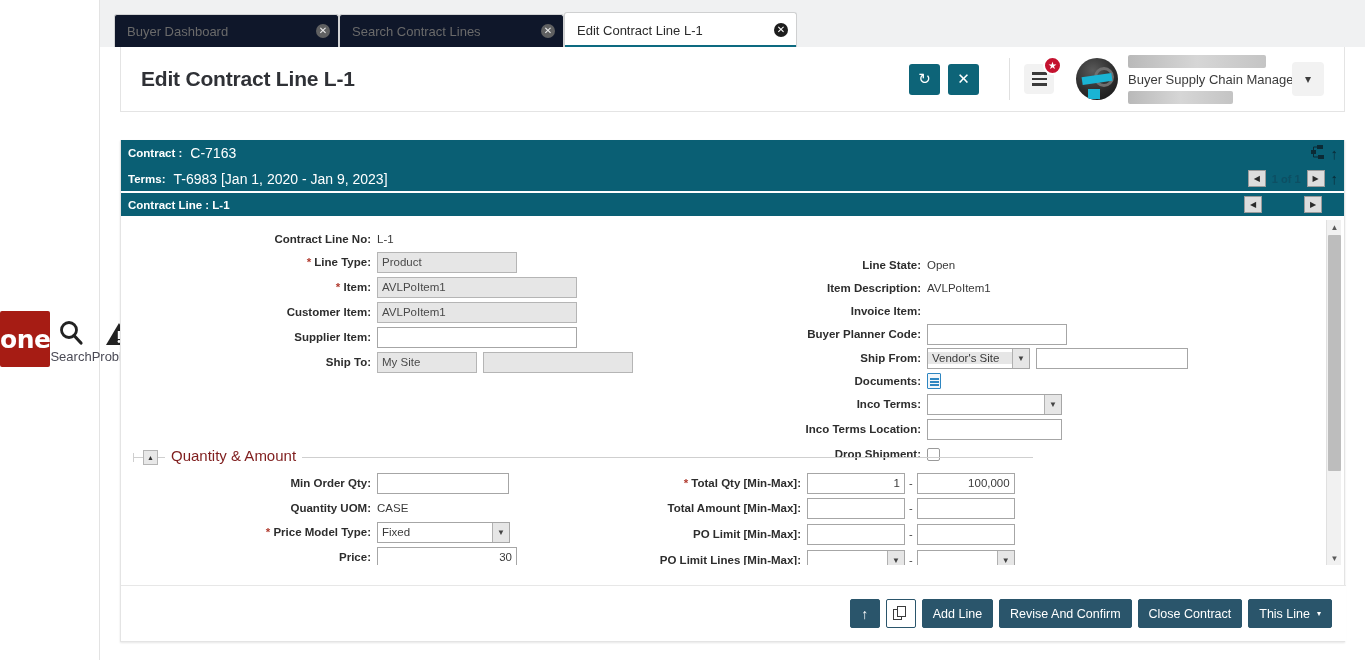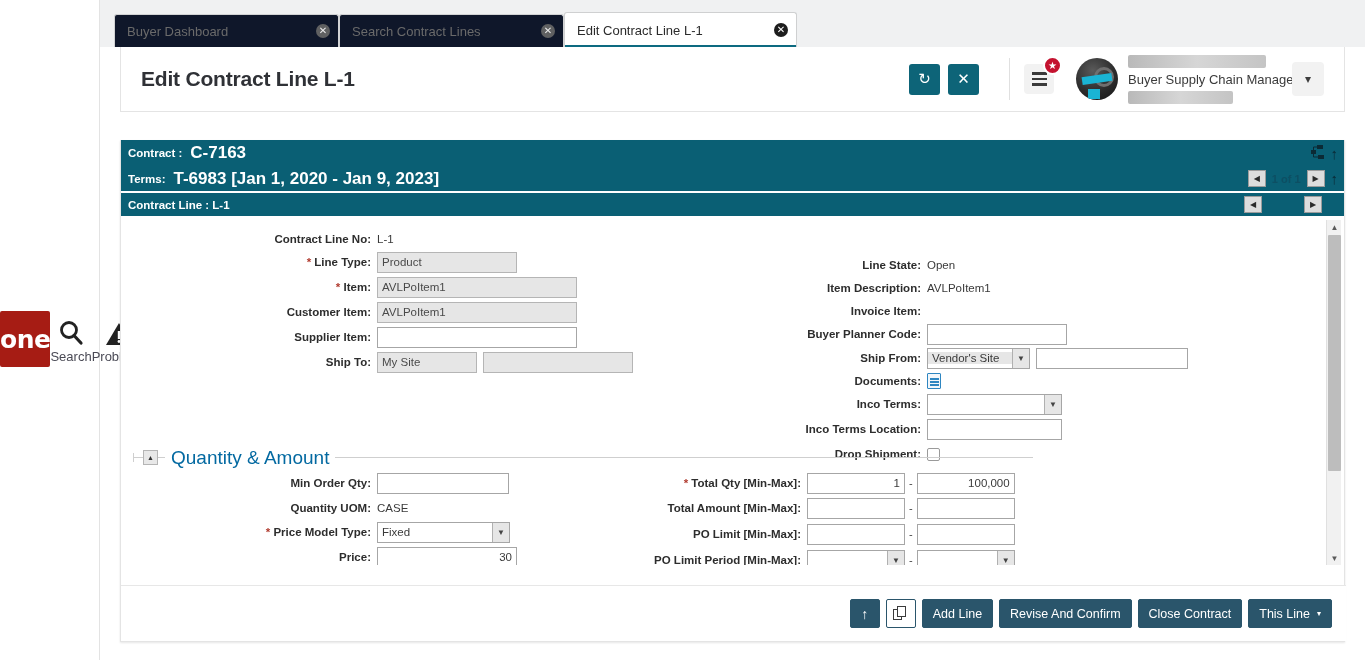--- a/index.html
+++ b/index.html
@@ -125,21 +125,21 @@
     background: #fff; border: 1px solid #e4e4e4; border-top: none;
     box-shadow: 0 1px 2px rgba(0,0,0,0.10);
   }
   .tealbar { background: #0a5f74; color: #fff; position: relative; }
   #bar-contract { height: 26px; display: flex; align-items: center; padding-left: 7px; }
   #bar-terms    { height: 27px; display: flex; align-items: center; padding-left: 7px;
                   border-bottom: 2px solid #ffffff; }
   #bar-line     { height: 25px; display: flex; align-items: center; padding-left: 7px;
                   border-bottom: 2px solid #ffffff; }
   .bl { font-size: 11.5px; font-weight: bold; }
-  .bv { font-size: 17px; font-weight: bold; margin-left: 8px; }
+  .bv { font-size: 14px; font-weight: normal; margin-left: 8px; }
 
   .barright { position: absolute; right: 6px; top: 0; height: 100%;
               display: flex; align-items: center; gap: 6px; }
   .pgbtn {
     width: 18px; height: 17px; background: #dddddd; border: 1px solid #9c9c9c;
     display: flex; align-items: center; justify-content: center; cursor: pointer;
     color: #2a2a2a; font-size: 8px; line-height: 1;
   }
   .pgtext { font-size: 11px; font-weight: bold; color: #0d4f63; }
   .uparrow { color: #0b2a35; font-size: 15px; font-weight: bold; line-height: 1; cursor: pointer; }
@@ -186,21 +186,21 @@
     position: absolute; left: 12px; top: 230px; width: 900px; height: 14px;
   }
   #section .sline { position:absolute; left: 0; right: 0; top: 7px; height: 1px; background: #cfcfcf; }
   #section .sbtn {
     position: absolute; left: 10px; top: 0; width: 15px; height: 15px; background: #e8e8e8;
     border: 1px solid #b5b5b5; display:flex; align-items:center; justify-content:center;
     font-size: 7px; color: #333; cursor: pointer;
   }
   #section .stitle {
     position: absolute; left: 32px; top: -3px; background: #fff; padding: 0 6px;
-    font-size: 19px; color: #0369a1;
+    font-size: 15px; color: #7f1d1d;
   }
   #section .lcap { position:absolute; left:0; top:3px; width:1px; height:9px; background:#cfcfcf;}
 
   
   #vscroll {
     position: absolute; right: 3px; top: 80px; width: 15px; height: 345px;
     background: #f1f1f1; border-left: 1px solid #e0e0e0;
   }
   #vscroll .sarrow { width: 15px; height: 14px; display: flex; align-items:center;
                      justify-content:center; font-size: 8px; color: #5a5a5a; cursor:pointer;}
@@ -527,21 +527,21 @@
         </div>
 
         <div class="row" style="left:390px; top:303px;">
           <span class="lbl" style="width:290px;">PO Limit [Min-Max]:</span>
           <span class="ipt num" style="width:98px;"></span>
           <span class="dash">-</span>
           <span class="ipt num" style="width:98px; margin-left:0;"></span>
         </div>
 
         <div class="row" style="left:390px; top:329px;">
-          <span class="lbl" style="width:290px;">PO Limit Period [Min-Max]:</span>
+          <span class="lbl" style="width:290px;">PO Limit Lines [Min-Max]:</span>
           <span class="sel" style="width:98px;">
             <span class="stext"></span>
             <span class="sarr">▼</span>
           </span>
           <span class="dash">-</span>
           <span class="sel" style="width:98px; margin-left:0;">
             <span class="stext"></span>
             <span class="sarr">▼</span>
           </span>
         </div>

